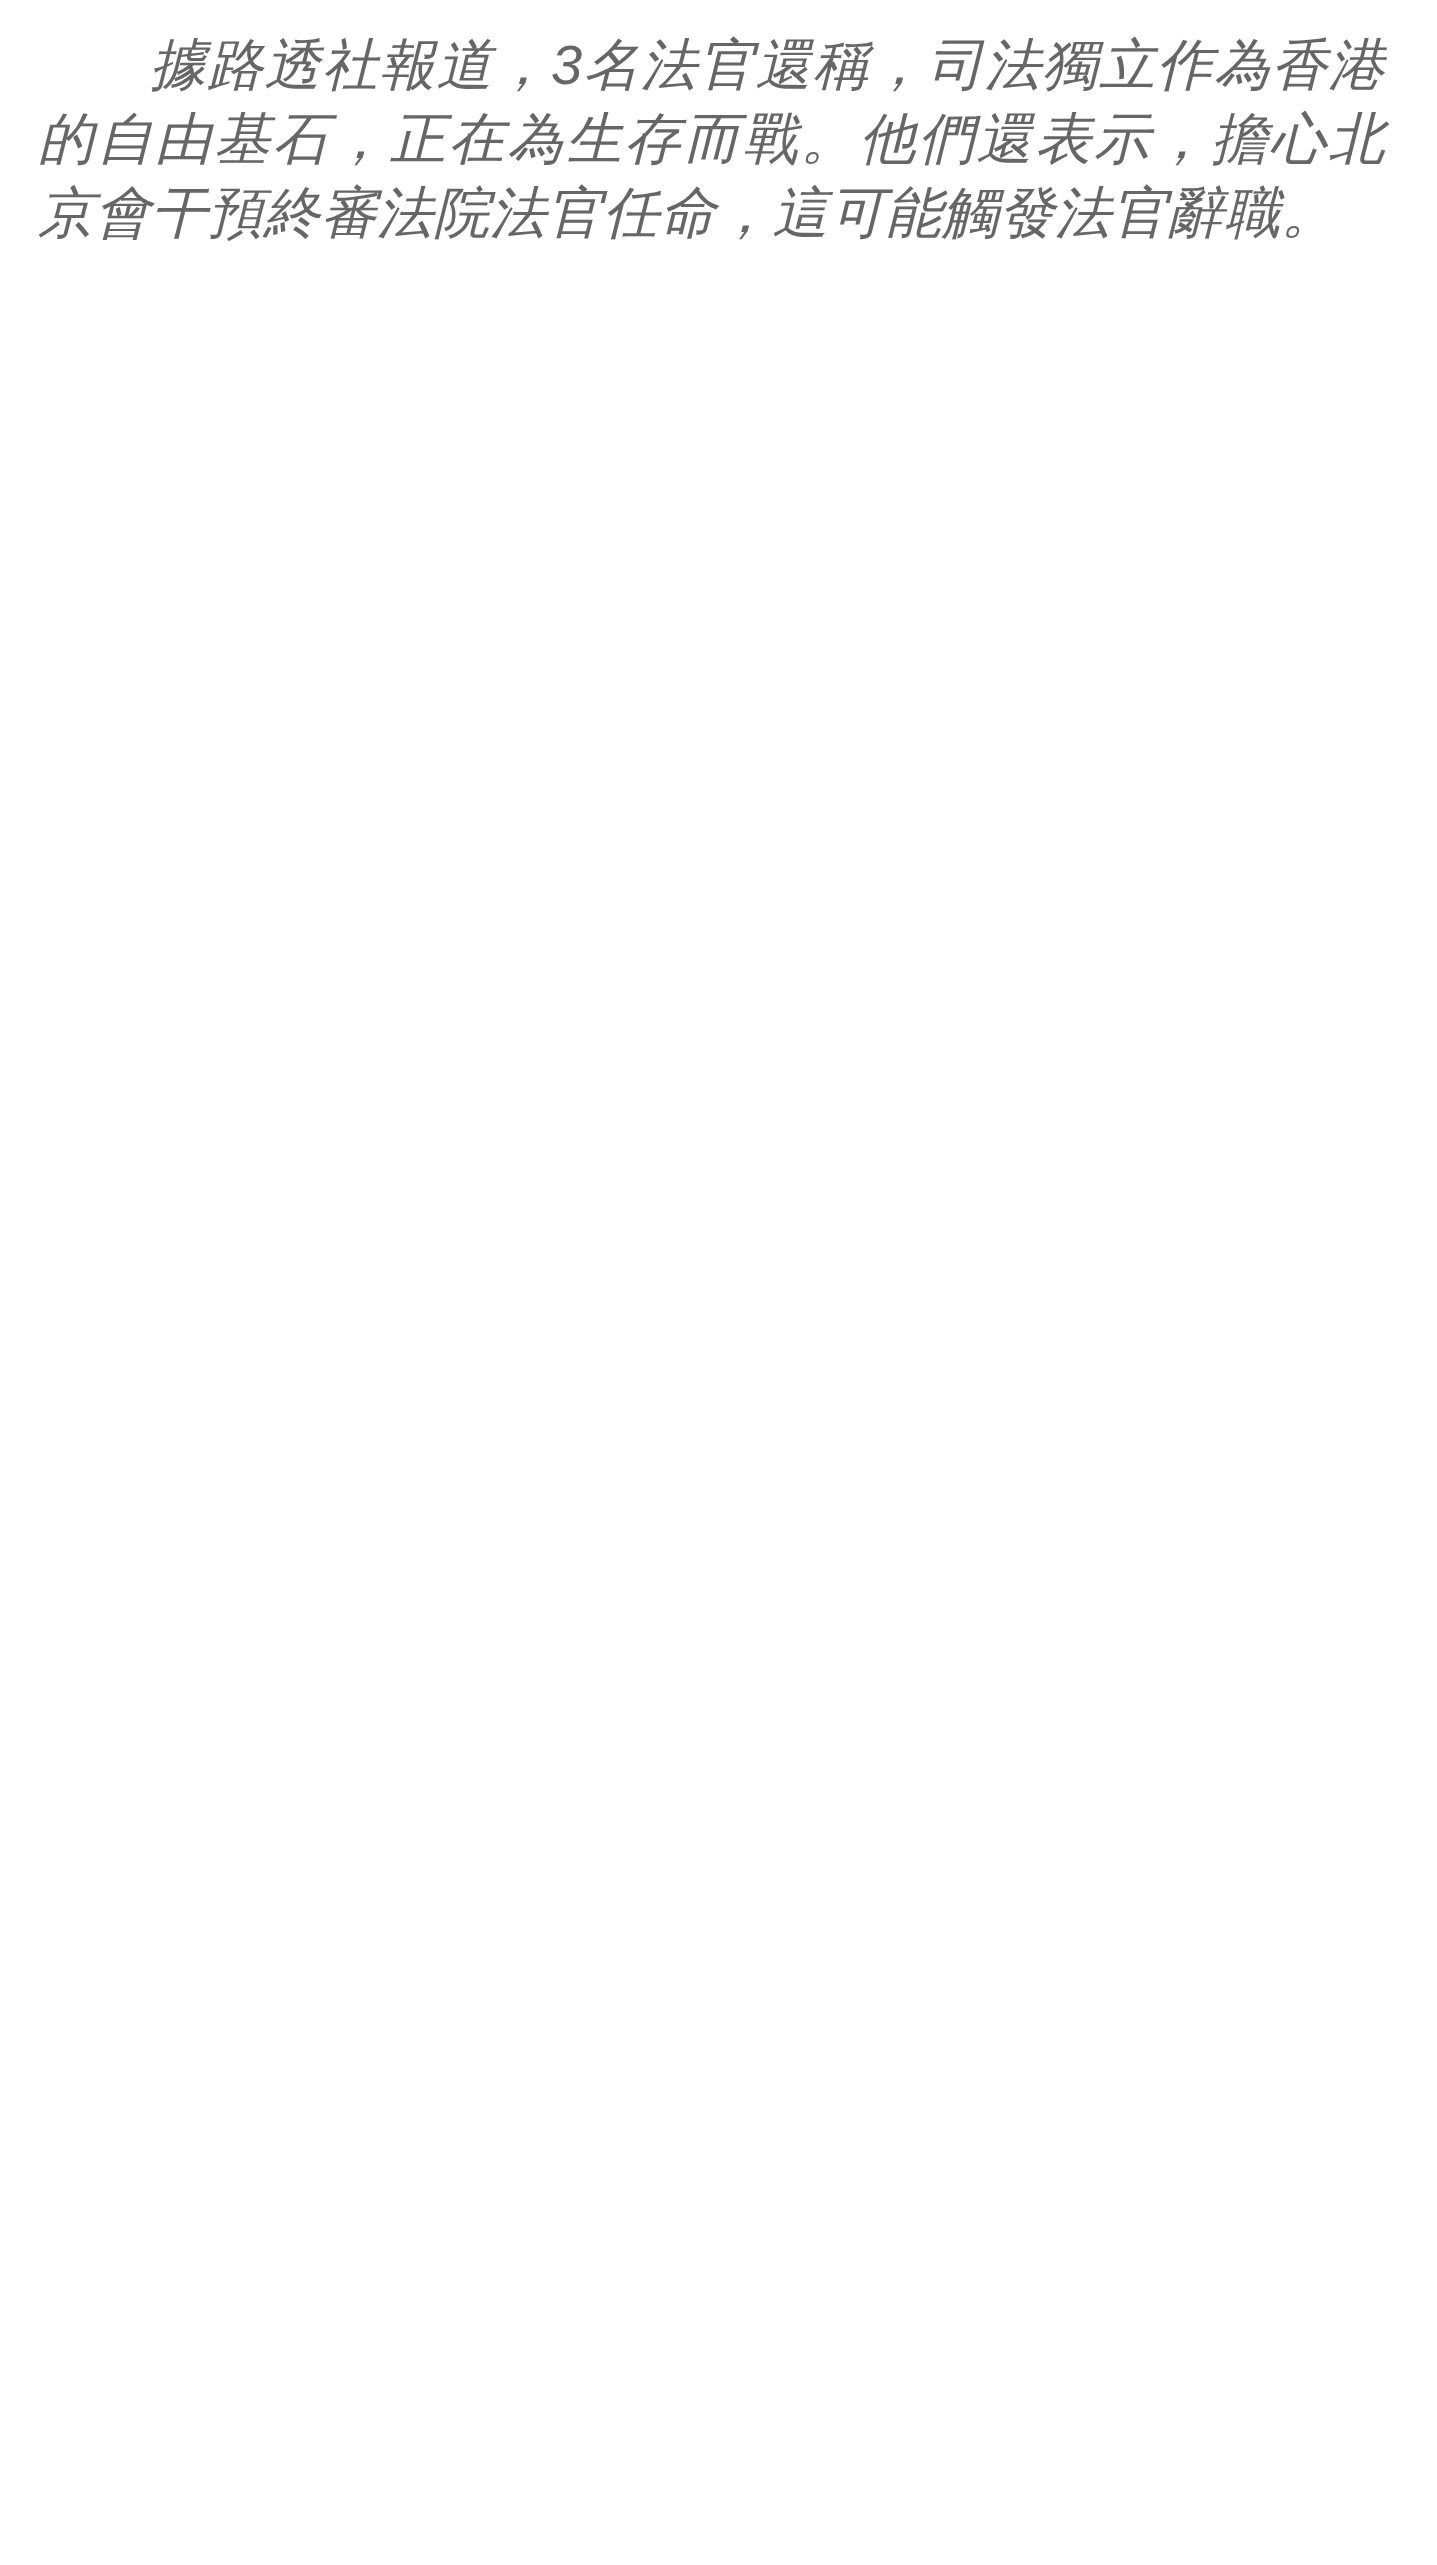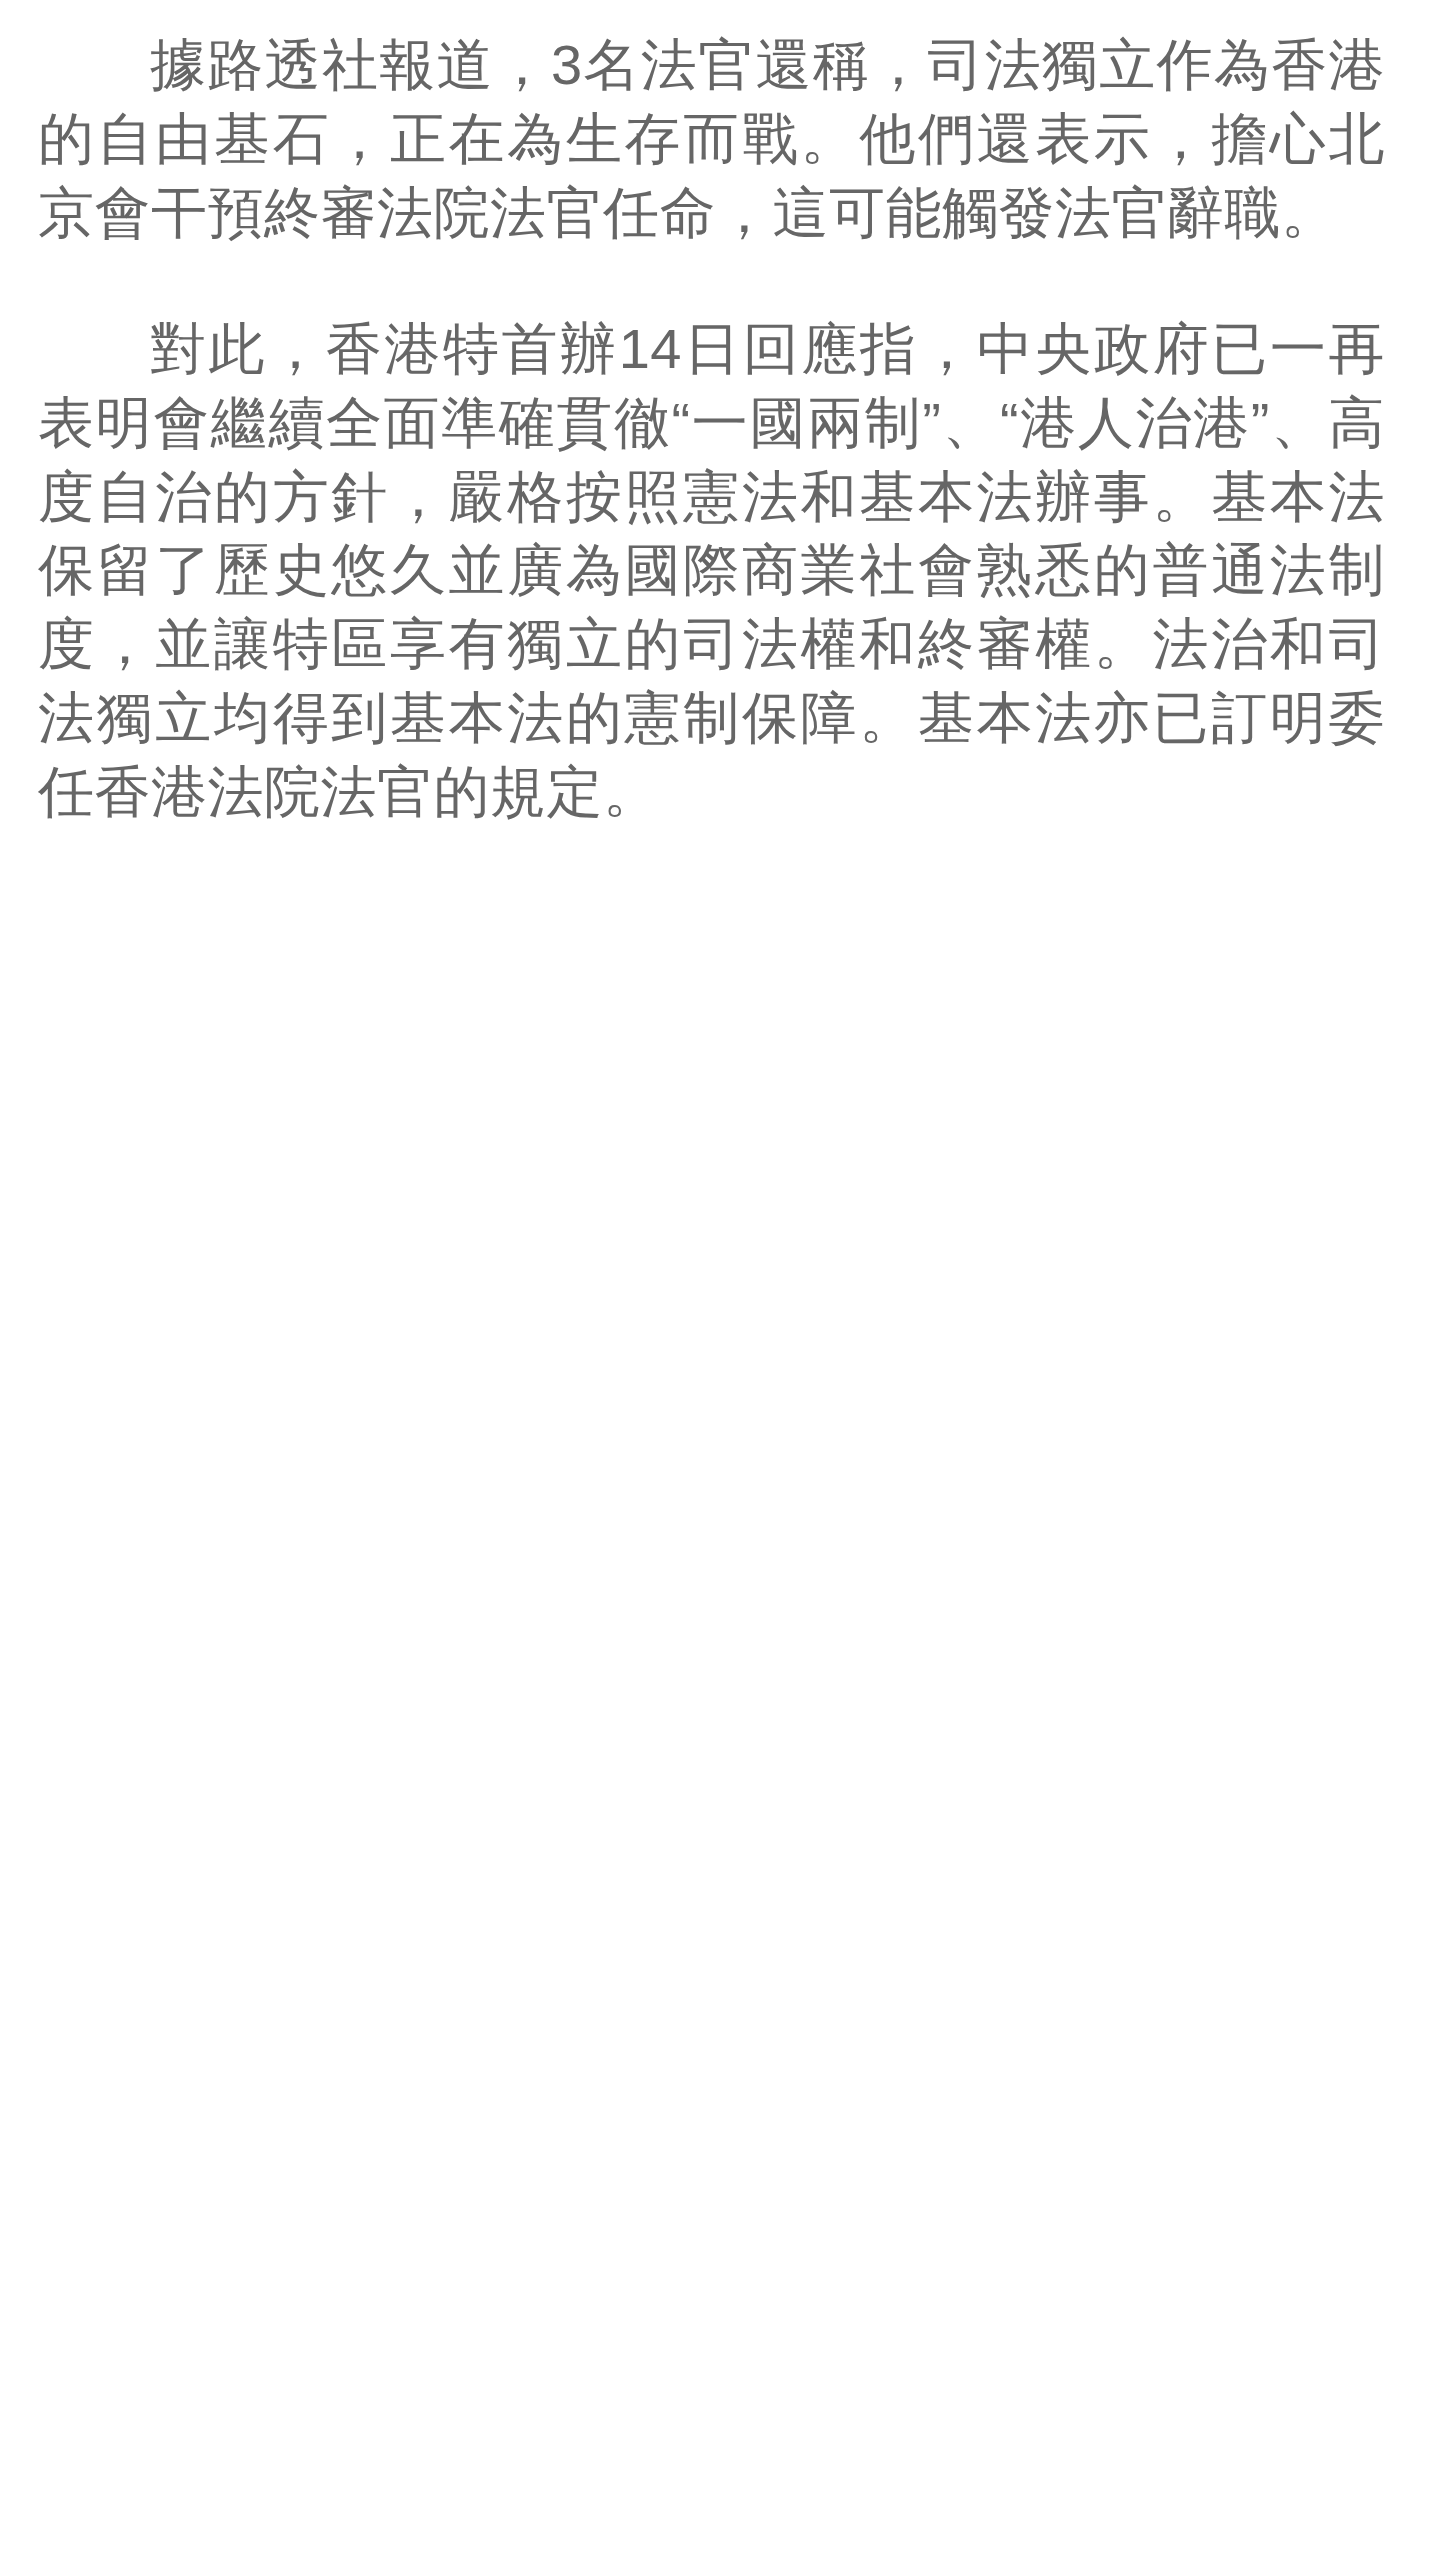--- a/index.html
+++ b/index.html
@@ -20,24 +20,24 @@
   .para {
     margin: 0 0 62px 0;
     color: #666666;
     font-size: 56px;
     line-height: 1.32;
     text-align: justify;
     text-justify: inter-ideograph;
     letter-spacing: 0.5px;
     text-indent: 2em;
     font-weight: 400;
+    font-style: italic;
   }
   .para:last-child {
     margin-bottom: 0;
   }
 </style>
 </head>
 <body>
 
 <article class="article">
   <p class="para">據路透社報道，3名法官還稱，司法獨立作為香港的自由基石，正在為生存而戰。他們還表示，擔心北京會干預終審法院法官任命，這可能觸發法官辭職。</p>
-  <p class="para">對此，香港特首辦14日回應指，中央政府已一再表明會繼續全面準確貫徹“一國兩制”、“港人治港”、高度自治的方針，嚴格按照憲法和基本法辦事。基本法保留了歷史悠久並廣為國際商業社會熟悉的普通法制度，並讓特區享有獨立的司法權和終審權。法治和司法獨立均得到基本法的憲制保障。基本法亦已訂明委任香港法院法官的規定。</p>
 </article>
 
 </body></html>

